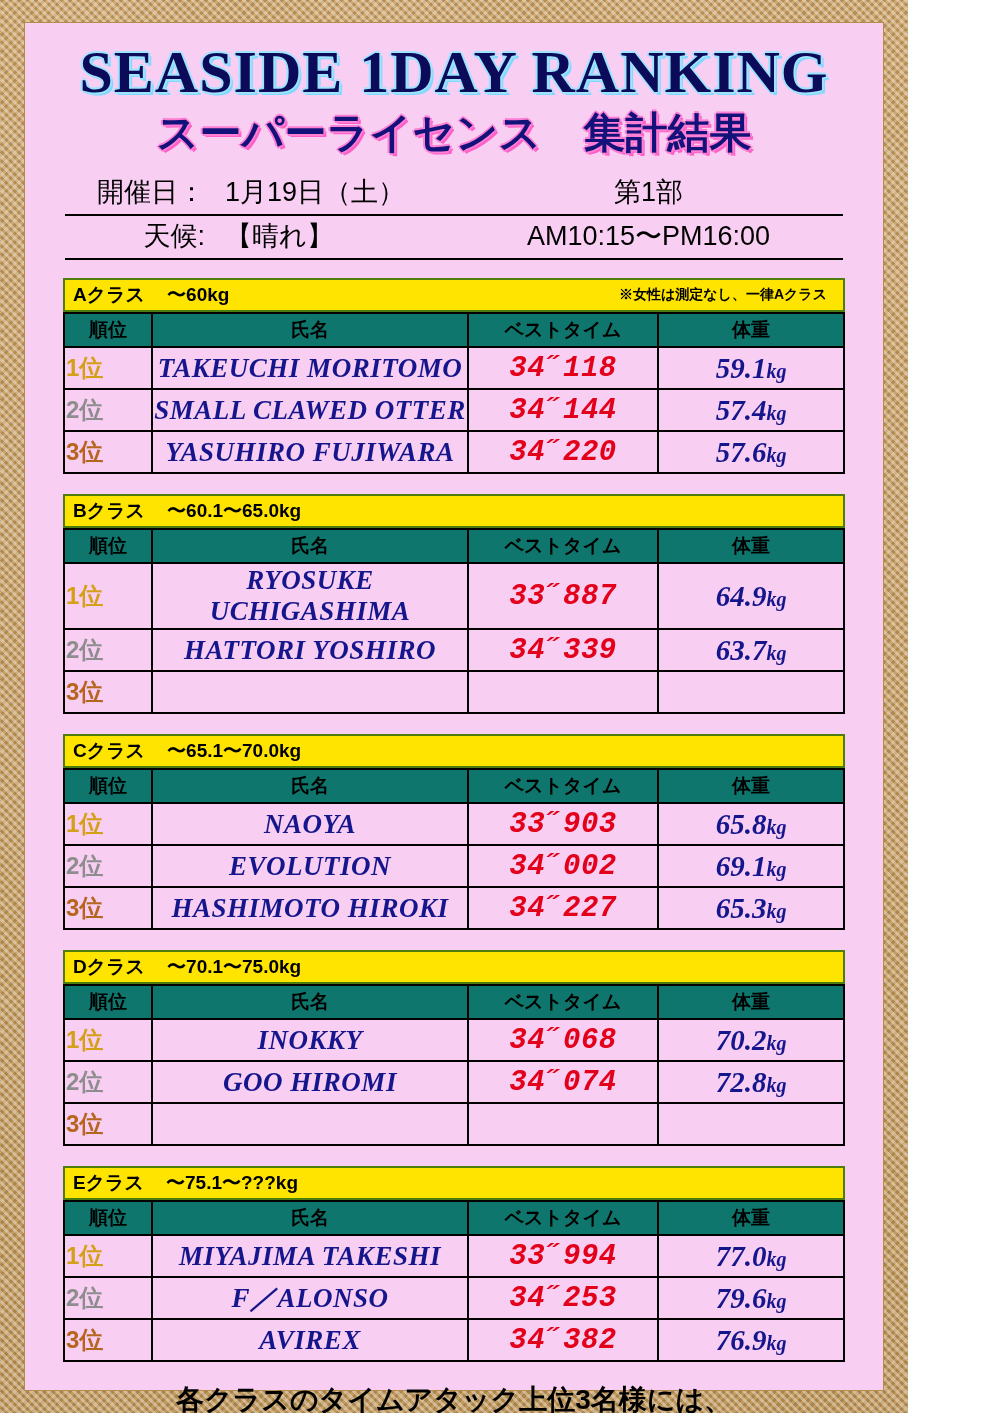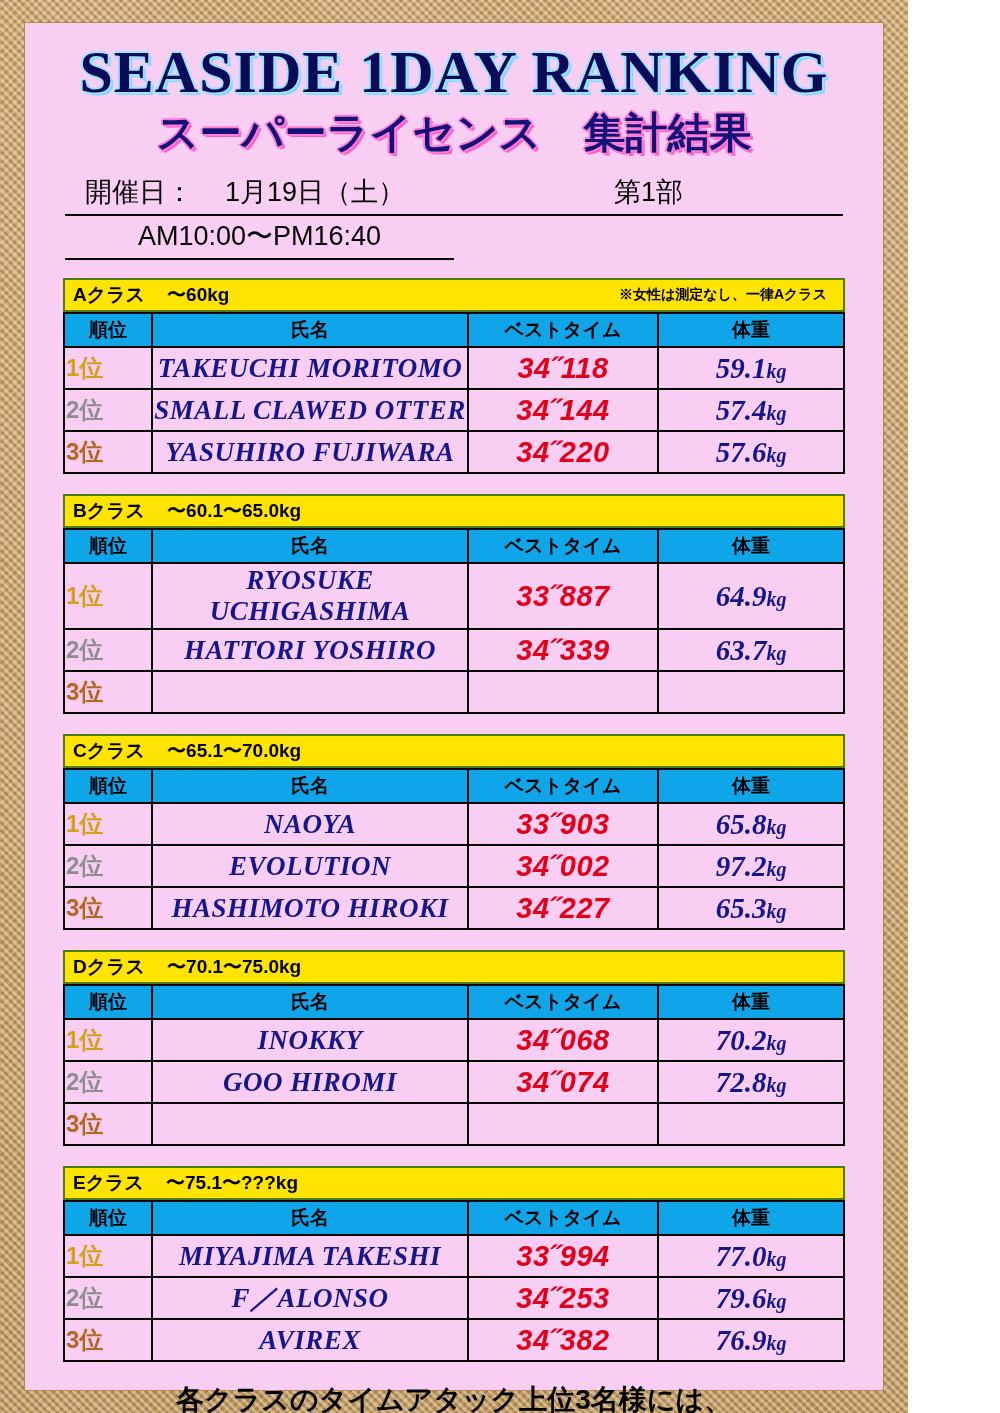--- a/index.html
+++ b/index.html
@@ -66,20 +66,21 @@
   }
 
   
   .meta {
     margin: 16px 12px 0 12px;
     display: grid;
     grid-template-columns: 1fr 1fr;
     grid-template-rows: auto auto;
     font-size: 27px;
     color: #000;
+    text-align: right;
   }
   .meta .cell {
     padding: 2px 0 4px 0;
     border-bottom: 2px solid #000;
     display: flex;
     align-items: baseline;
   }
   .meta .cell.right {
     justify-content: center;
   }
@@ -135,21 +136,21 @@
   }
   table.rank col.c1 { width: 88px; }
   table.rank col.c2 { width: auto; }
   table.rank col.c3 { width: 190px; }
   table.rank col.c4 { width: 186px; }
 
   table.rank thead th {
     height: 34px;
     font-size: 19px;
     font-weight: bold;
-    background: #0ea5e9;
+    background: #0f766e;
     color: #000;
   }
   table.rank tbody td {
     height: 42px;
     background: #f8cef2;
   }
   .pos {
     text-align: left;
     font-size: 24px;
     font-weight: bold;
@@ -164,21 +165,21 @@
     font-family: "Liberation Serif", serif;
     font-style: italic;
     font-weight: bold;
     font-size: 27px;
     color: #16168c;
     letter-spacing: 0.5px;
     margin-left: 13px;
   }
   .time {
     text-align: center;
-    font-family: Liberation Sans, sans-serif;
+    font-family: Liberation Mono, monospace;
     font-style: italic;
     font-weight: bold;
     font-size: 29px;
     color: #e2001a;
     letter-spacing: 0.5px;
     border-radius: 8px;
   }
   .weight {
     text-align: center;
     font-family: "Liberation Serif", serif;
@@ -209,22 +210,26 @@
     <div class="title-sub">スーパーライセンス　集計結果</div>
 
     <div class="meta">
       <div class="cell">
         <span class="lbl">開催日：</span>
         <span class="val">1月19日（土）</span>
       </div>
       <div class="cell right">
         <span>第1部</span>
       </div>
+      <div class="cell r2">
+        <span class="lbl">天候:</span>
+        <span class="val">【晴れ】</span>
+      </div>
       <div class="cell right r2">
-        <span>AM10:00〜PM16:40</span>
+        <span>AM10:15〜PM16:00</span>
       </div>
     </div>
 
     <div style="height:18px"></div>
 
     <div class="class-block">
       <div class="class-head">
         <span class="ckey">Aクラス</span>
         <span class="crange">〜60kg</span>
         <span class="cnote">※女性は測定なし、一律Aクラス</span>
@@ -336,21 +341,21 @@
           <tr>
             <td class="pos pos-1">1位</td>
             <td class="name">NAOYA</td>
             <td class="time">33˝903</td>
             <td class="weight"><span>65.8</span><span class="unit">kg</span></td>
           </tr>
           <tr>
             <td class="pos pos-2">2位</td>
             <td class="name">EVOLUTION</td>
             <td class="time">34˝002</td>
-            <td class="weight"><span>97.2</span><span class="unit">kg</span></td>
+            <td class="weight"><span>69.1</span><span class="unit">kg</span></td>
           </tr>
           <tr>
             <td class="pos pos-3">3位</td>
             <td class="name">HASHIMOTO HIROKI</td>
             <td class="time">34˝227</td>
             <td class="weight"><span>65.3</span><span class="unit">kg</span></td>
           </tr>
         </tbody>
       </table>
     </div>

